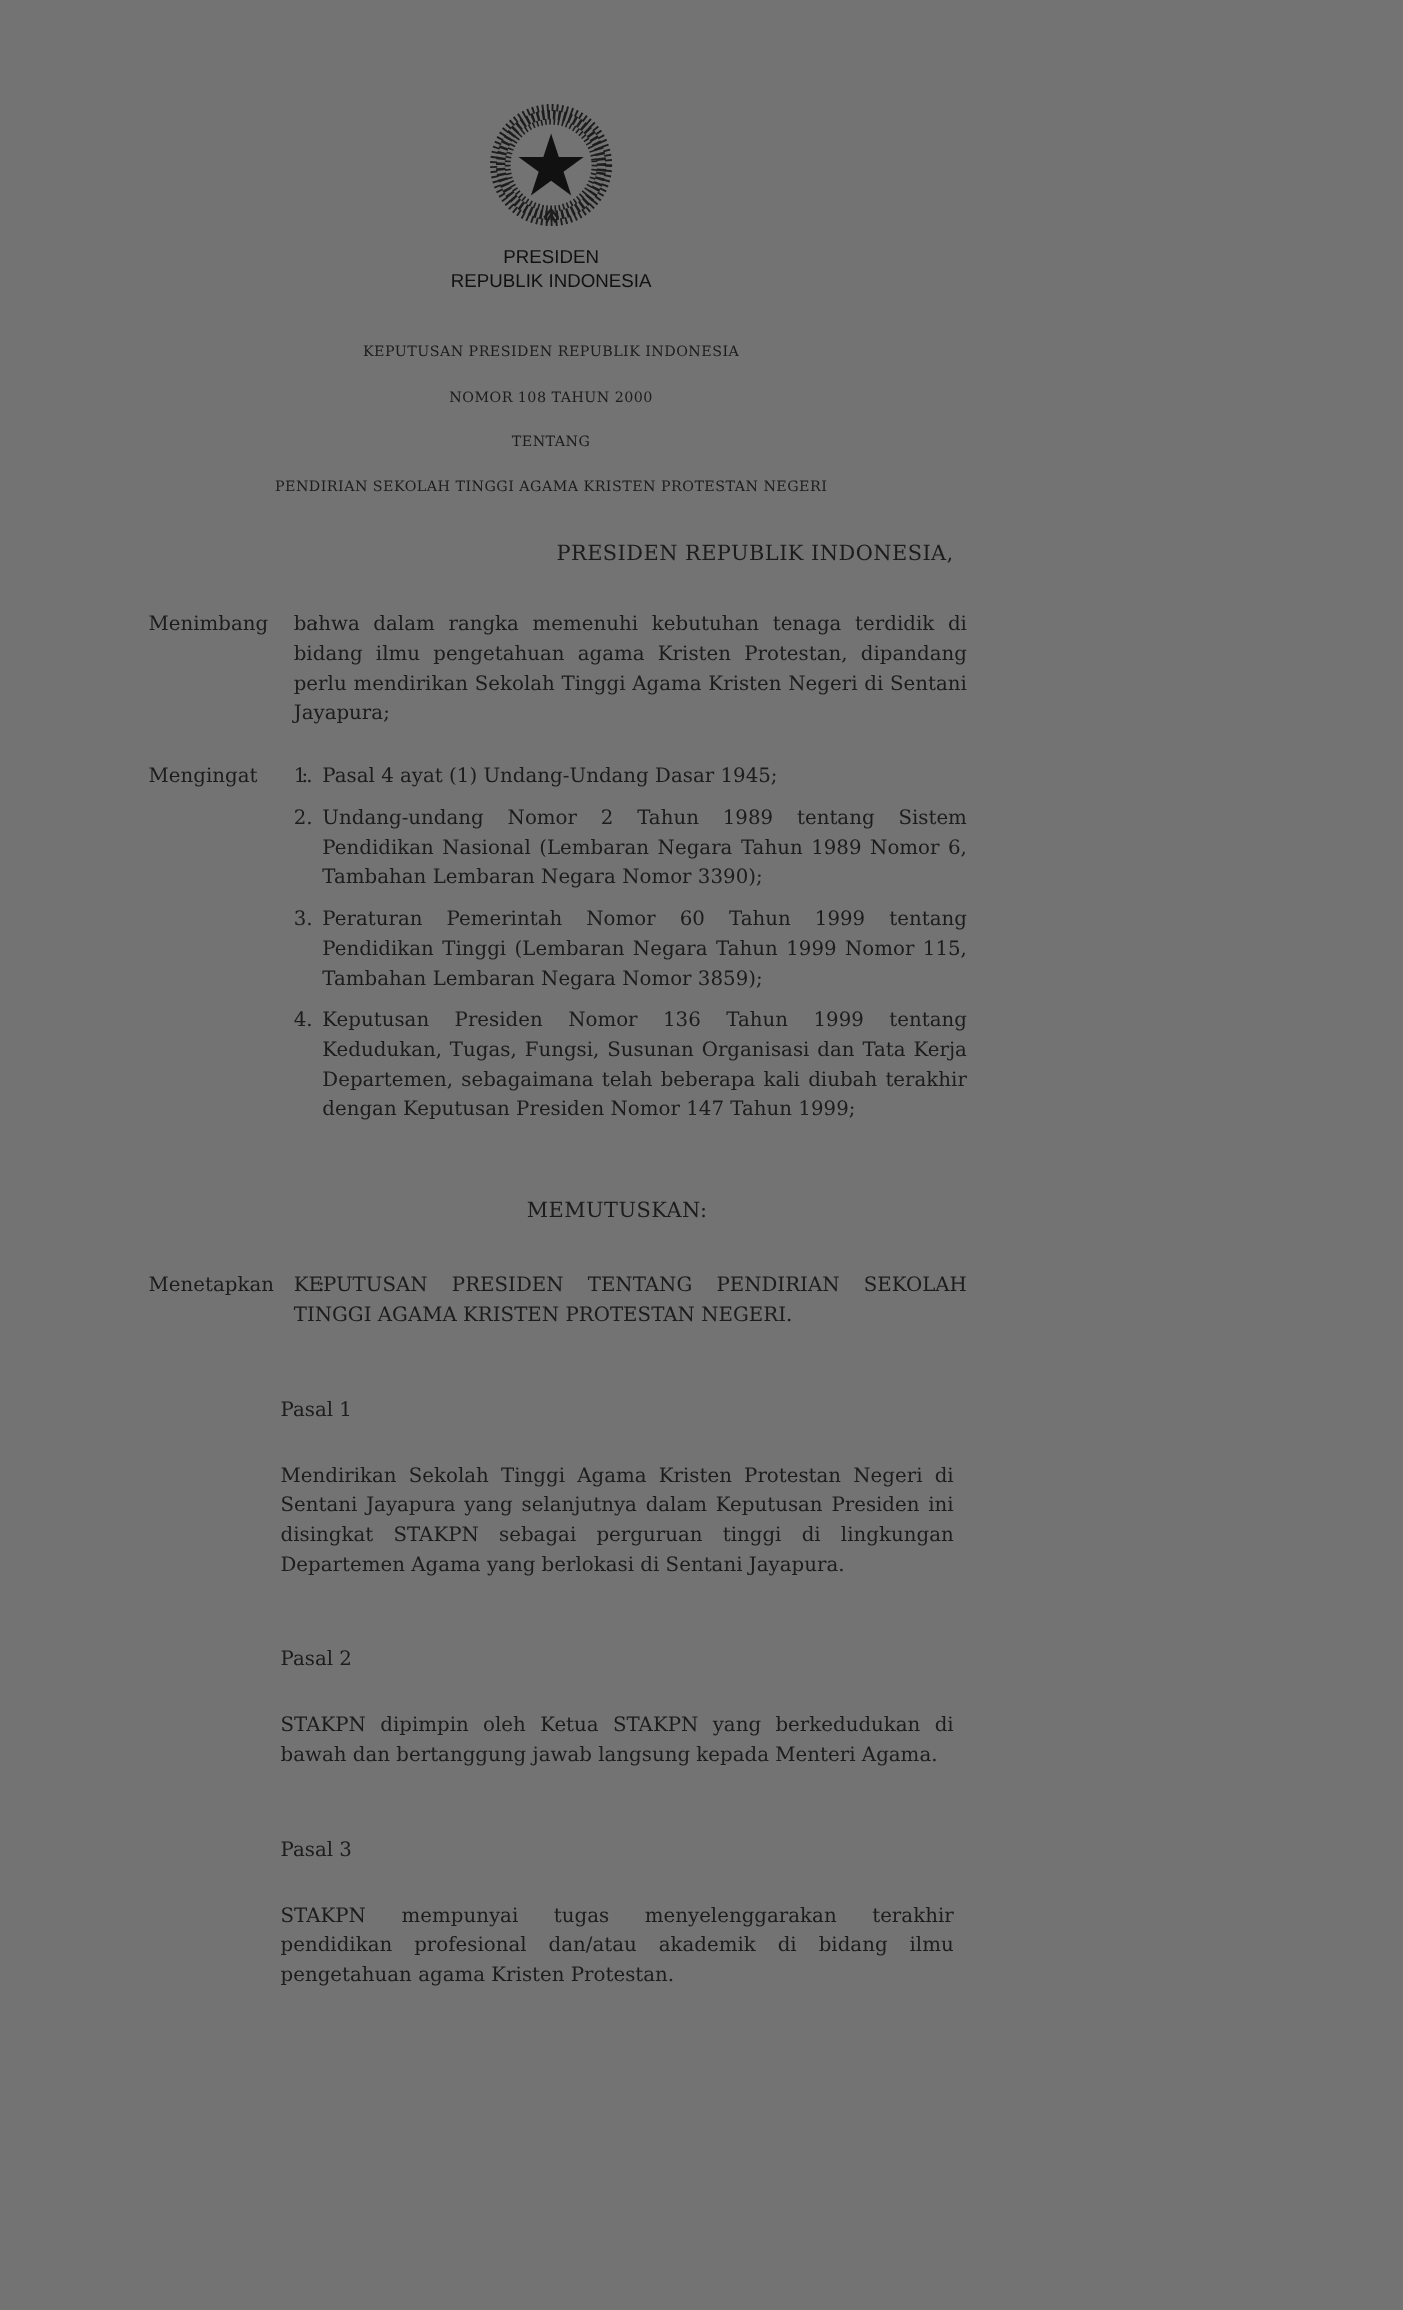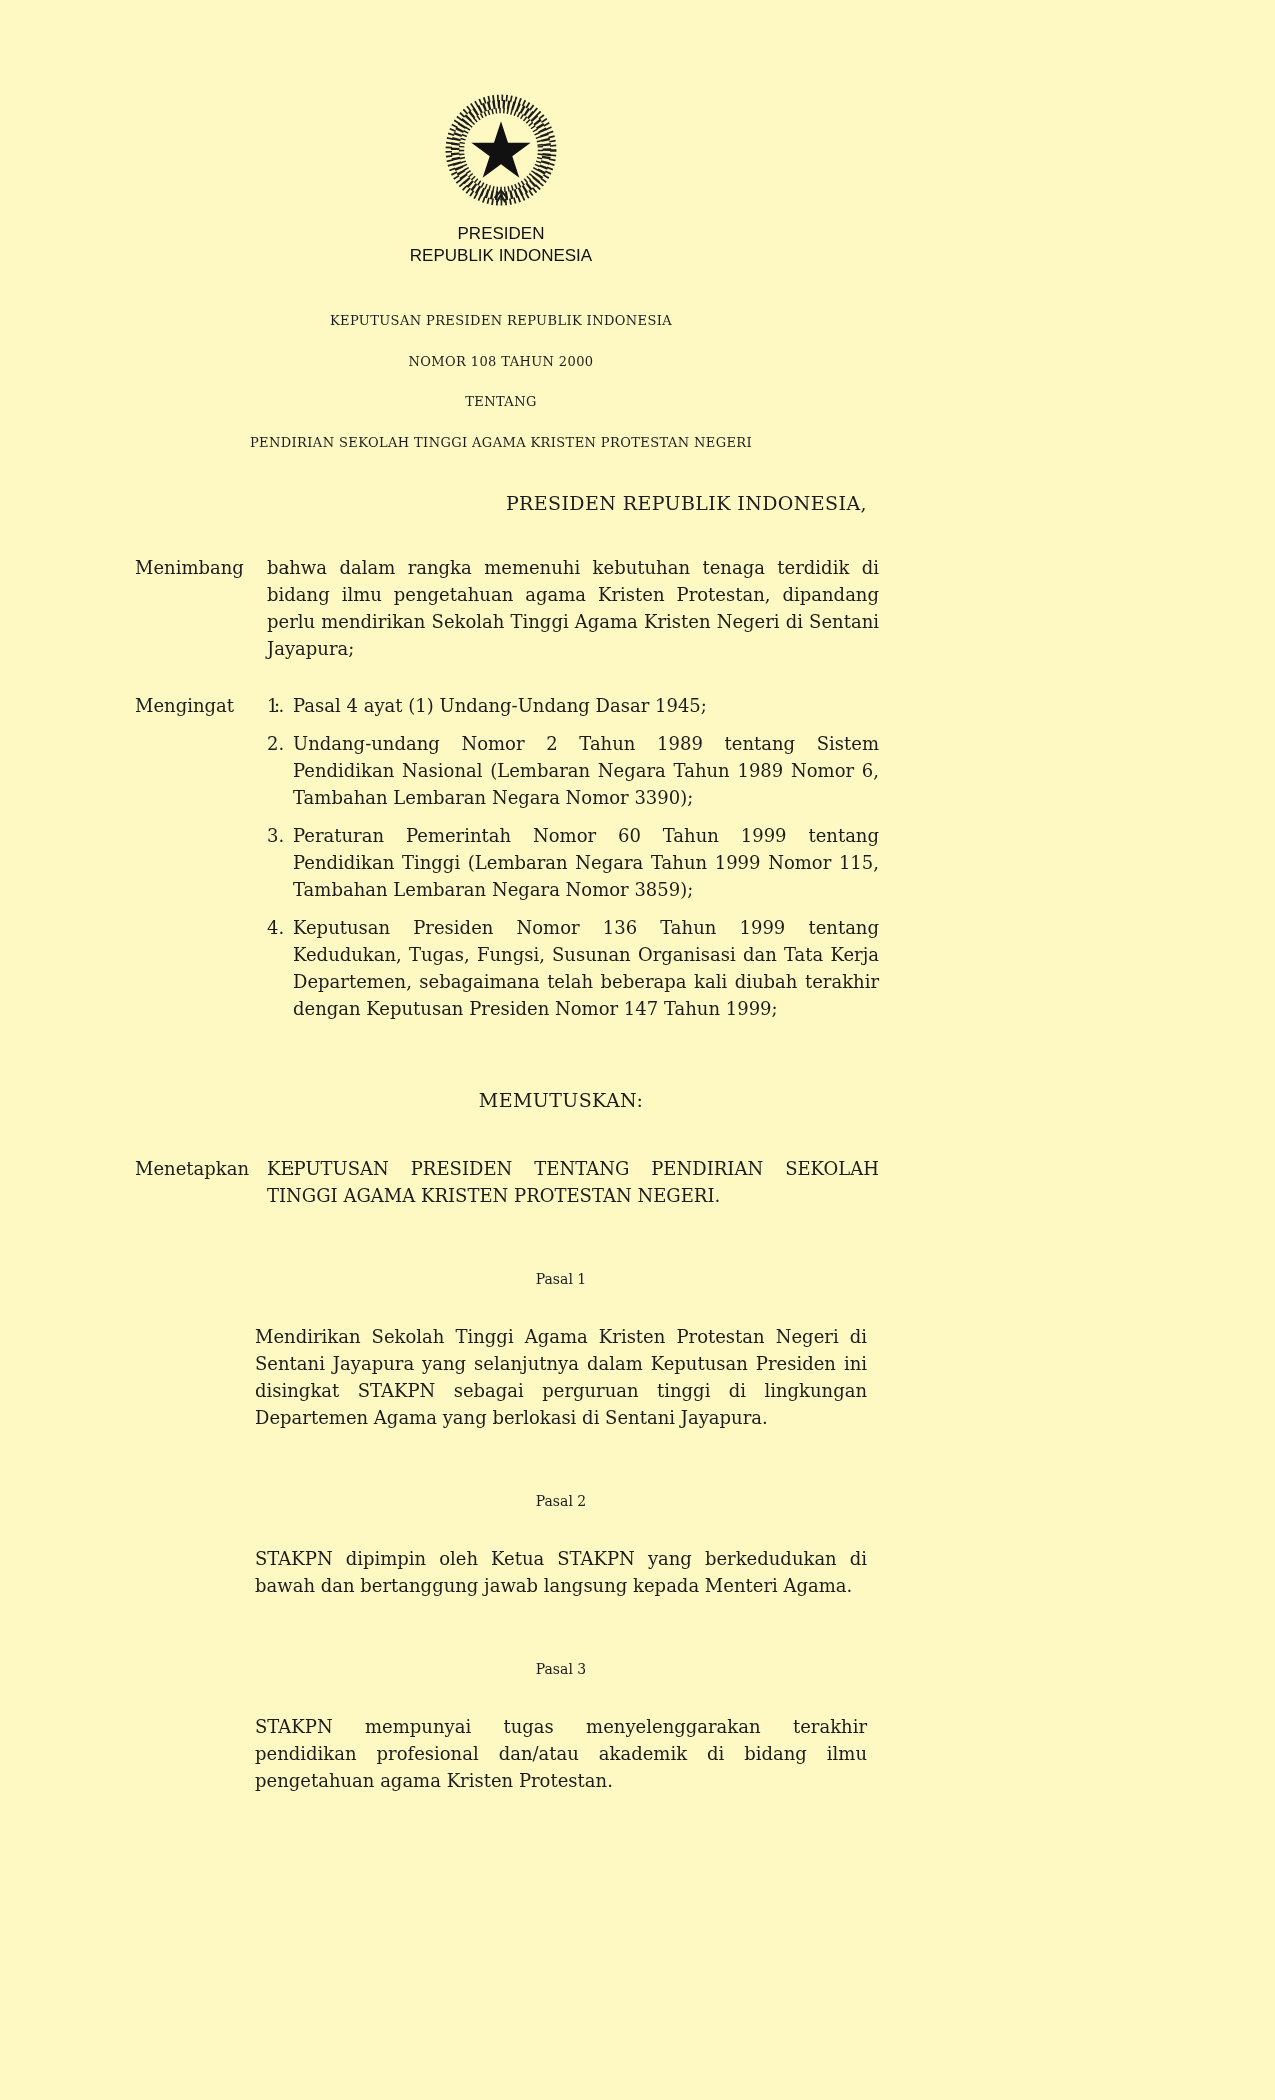--- a/index.html
+++ b/index.html
@@ -1,21 +1,21 @@
 <!DOCTYPE html>
 <html><head>
 <meta charset="utf-8">
 <style>
   html,body { margin:0; padding:0; background:#ffffff; }
   .page {
     position:relative;
     width:1275px;
     height:2100px;
     margin:0 auto;
-    background:#fef9c3;
+    background:#737373;
     font-family:"DejaVu Serif","Liberation Serif",serif;
     color:#1c1c1c;
     box-sizing:border-box;
     padding-top:85px;
     overflow:hidden;
   }
   .content {
     width:732px;
     margin-left:135px;
   }
@@ -82,22 +82,22 @@
     margin-left:120px;
     width:612px;
   }
   .memutuskan {
     text-align:center;
     font-size:19px;
     letter-spacing:0.4px;
     margin:56px 0 44px 0;
   }
   .pasal-heading {
-    text-align:center;
-    font-size:14px;
+    text-align:left;
+    font-size:18px;
     margin:62px 0 36px 0;
   }
   .pasal-body {
     font-size:18px;
     line-height:27px;
     text-align:justify;
     margin:0;
   }
 </style>
 </head>

